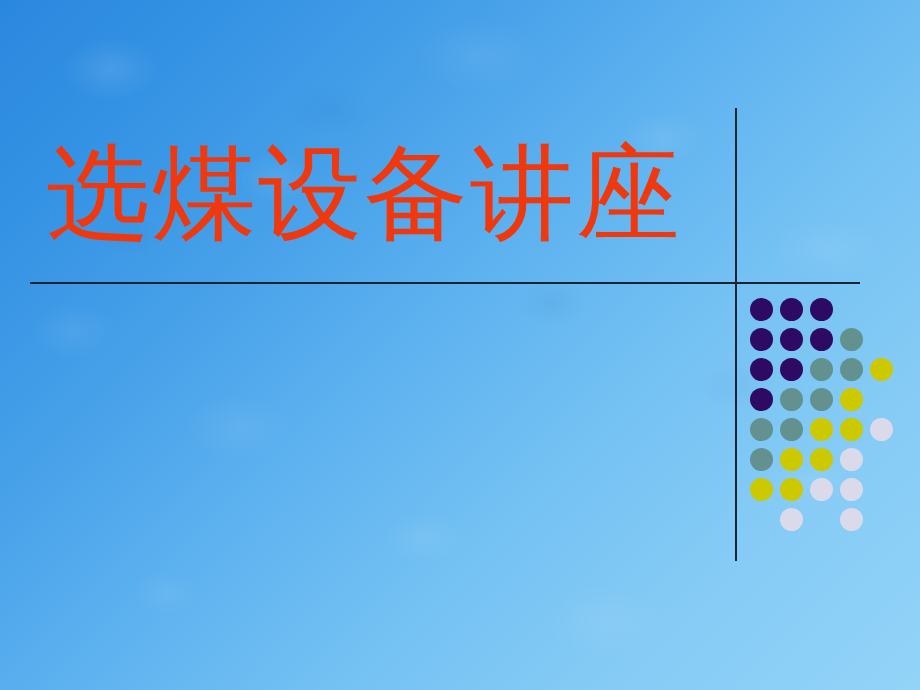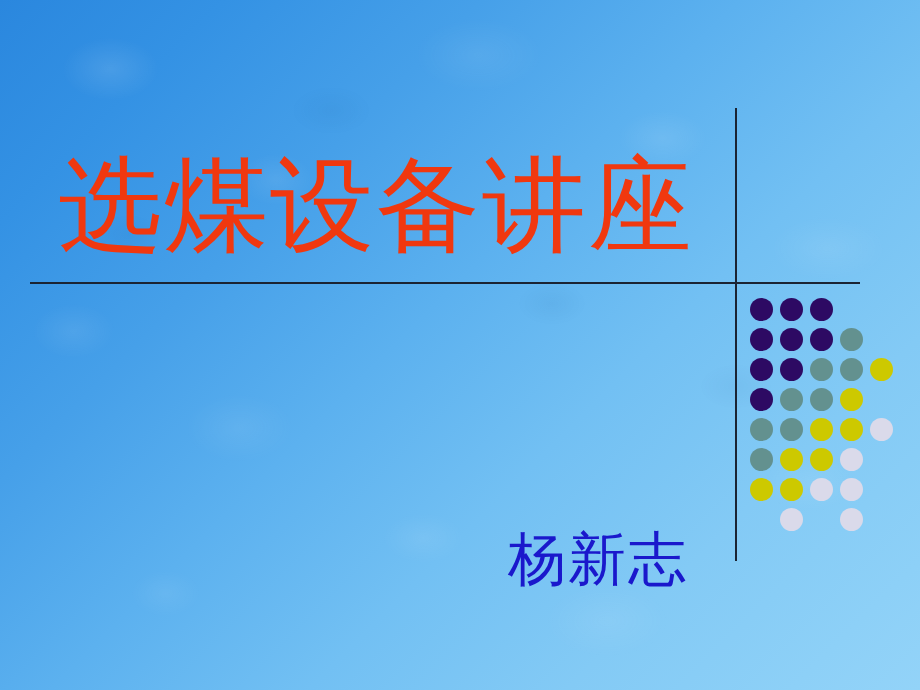--- a/index.html
+++ b/index.html
@@ -74,21 +74,21 @@
   .title {
     position: absolute;
     left: 46px;
     top: 138px;
     font-size: 104px;
     line-height: 1.08;
     letter-spacing: 2px;
     color: #f0380f;
     white-space: nowrap;
     font-weight: normal;
-    margin: 12px;
+    margin: 0;
   }
 
   
   .subtitle {
     position: absolute;
     left: 508px;
     top: 528px;
     font-size: 58px;
     line-height: 1.1;
     letter-spacing: 2px;
@@ -118,21 +118,20 @@
 
 <div id="slide">
 
   <div id="texture"></div>
 
   <div class="rule-h"></div>
   <div class="rule-v"></div>
 
   <h1 class="title">选煤设备讲座</h1>
 
-  <p class="subtitle">杨新志</p>
 
   <div id="dot-grid">
       <div class="dot" style="left: 0px; top: 0px; width: 23px; height: 23px; background: rgb(45, 10, 99);"></div>
       <div class="dot" style="left: 30px; top: 0px; width: 23px; height: 23px; background: rgb(45, 10, 99);"></div>
       <div class="dot" style="left: 60px; top: 0px; width: 23px; height: 23px; background: rgb(45, 10, 99);"></div>
       <div class="dot" style="left: 0px; top: 30px; width: 23px; height: 23px; background: rgb(45, 10, 99);"></div>
       <div class="dot" style="left: 30px; top: 30px; width: 23px; height: 23px; background: rgb(45, 10, 99);"></div>
       <div class="dot" style="left: 60px; top: 30px; width: 23px; height: 23px; background: rgb(45, 10, 99);"></div>
       <div class="dot" style="left: 90px; top: 30px; width: 23px; height: 23px; background: rgb(99, 145, 143);"></div>
       <div class="dot" style="left: 0px; top: 60px; width: 23px; height: 23px; background: rgb(45, 10, 99);"></div>

